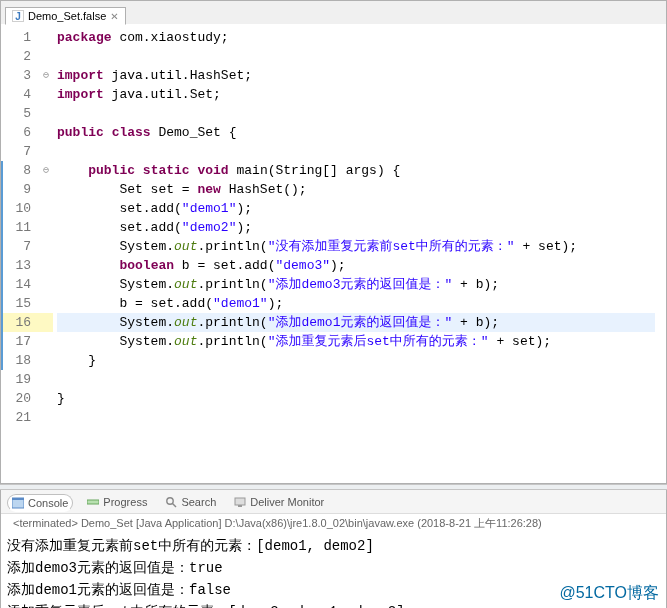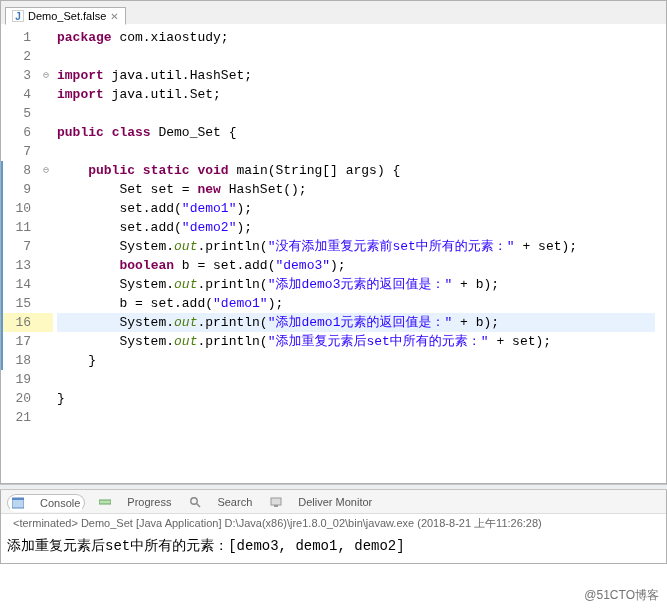--- a/index.html
+++ b/index.html
@@ -106,21 +106,21 @@
     gap: 10px;
     height: 24px;
     padding: 0 6px;
     background: #f5f5f5;
     border-bottom: 1px solid #ddd;
     font-size: 11px;
   }
   .view-tab {
     display: flex;
     align-items: center;
-    gap: 16px;
+    gap: 4px;
     color: #555;
     padding: 2px 4px;
     cursor: pointer;
     border-radius: 9px;
   }
   .view-tab.active {
     background: #fff;
     border: 1px solid #c0c0c0;
     border-bottom: 1px solid #fff;
     position: relative;
@@ -141,22 +141,22 @@
   .console-out {
     font-family: Consolas, "Courier New", monospace;
     font-size: 14px;
     padding: 2px 6px 6px 6px;
     line-height: 22px;
     color: #000;
   }
   .watermark {
     position: absolute;
     right: 8px; bottom: 4px;
-    color: #737373;
-    font-size: 12px;
+    color: #0369a1;
+    font-size: 16px;
     pointer-events: none;
   }
 </style>
 </head>
 <body>
 
 <div class="tab-bar">
   <div class="editor-tab">
     <span class="java-file-icon">J</span>
     <span>Demo_Set.false</span>
@@ -256,17 +256,20 @@
       <span>Deliver Monitor</span>
     </div>
   </div>
   <div class="launch-line">
     <span>&lt;terminated&gt;</span>
     <span>Demo_Set [Java Application]</span>
     <span>D:\Java(x86)\jre1.8.0_02\bin\javaw.exe</span>
     <span>(2018-8-21 上午11:26:28)</span>
   </div>
   <div class="console-out" id="console-out">
+      <div>没有添加重复元素前set中所有的元素：[demo1, demo2]</div>
+      <div>添加demo3元素的返回值是：true</div>
+      <div>添加demo1元素的返回值是：false</div>
       <div>添加重复元素后set中所有的元素：[demo3, demo1, demo2]</div>
     </div>
 </div>
 
 <div class="watermark">@51CTO博客</div>
 
 </body></html>

